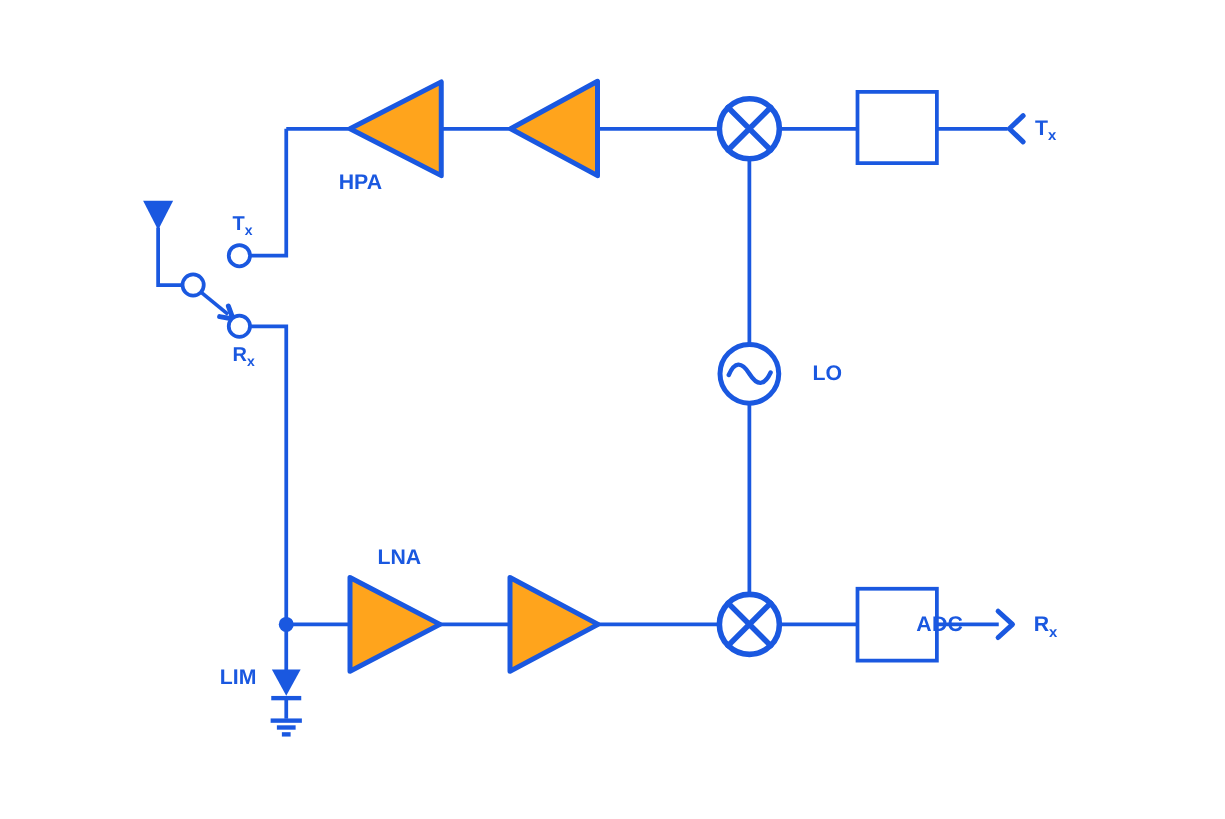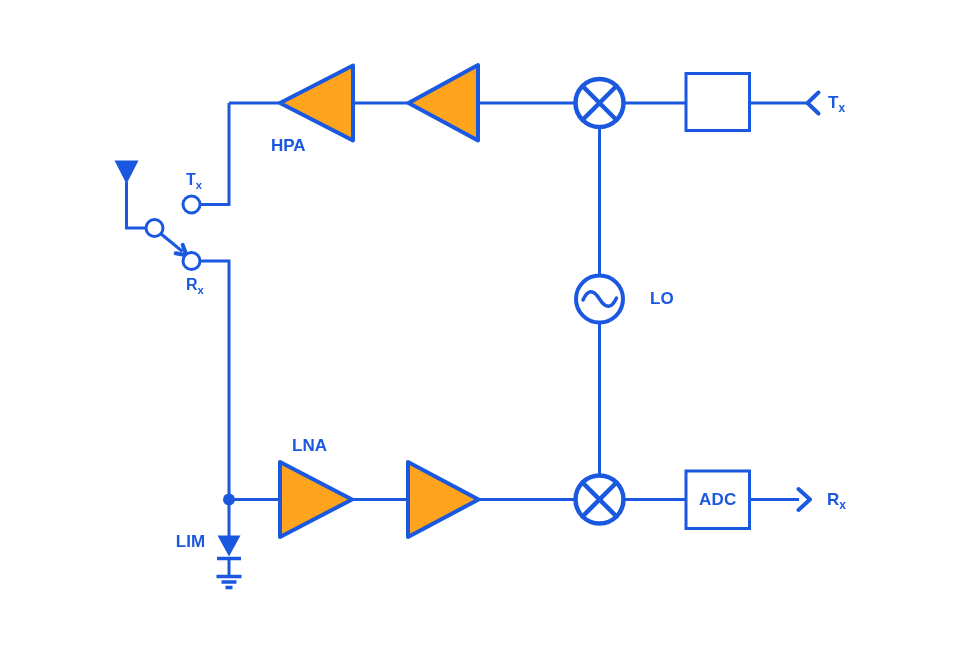--- a/index.html
+++ b/index.html
@@ -145,28 +145,28 @@
     </g>
     <g>
       <path class="gnd" d="M216.5,576.5 H241.5"></path>
       <path class="gnd" d="M221.5,582 H236.5"></path>
       <path class="gnd" d="M225.5,587.5 H232.5"></path>
     </g>
   </svg>
 
   <div class="lbl" style="left:271px; top:137px;">HPA</div>
 
-  <div class="lbl" style="left:292px; top:437px;text-align:right;">LNA</div>
+  <div class="lbl" style="left:302px; top:437px;text-align:right;">LNA</div>
 
   <div class="lbl" style="left:640px; top:290px;margin-left:10px;">LO</div>
 
   <div class="lbl lbl-lim" style="left:170px; top:533px;">LIM</div>
 
 
-  <div class="box-lbl" style="left:686px; top:471px; width:63.5px; height:57.5px;">ADC</div>
+  <div class="box-lbl" style="left:686px; top:471px; width:63.5px; height:57.5px;padding-left:34px;">ADC</div>
 
   <div class="lbl lbl-port" style="left:186px; top:172px;"><span>T</span><sub>x</sub></div>
 
   <div class="lbl lbl-port" style="left:186px; top:277px;"><span>R</span><sub>x</sub></div>
 
   <div class="lbl" style="left:828px; top:94px;"><span>T</span><sub>x</sub></div>
 
   <div class="lbl" style="left:827px; top:491px;"><span>R</span><sub>x</sub></div>
 
 </div>

